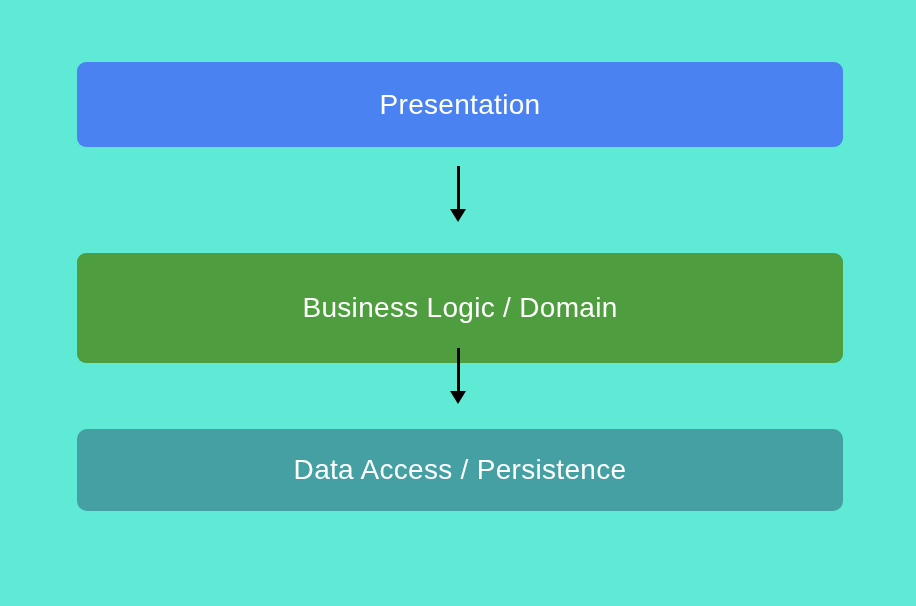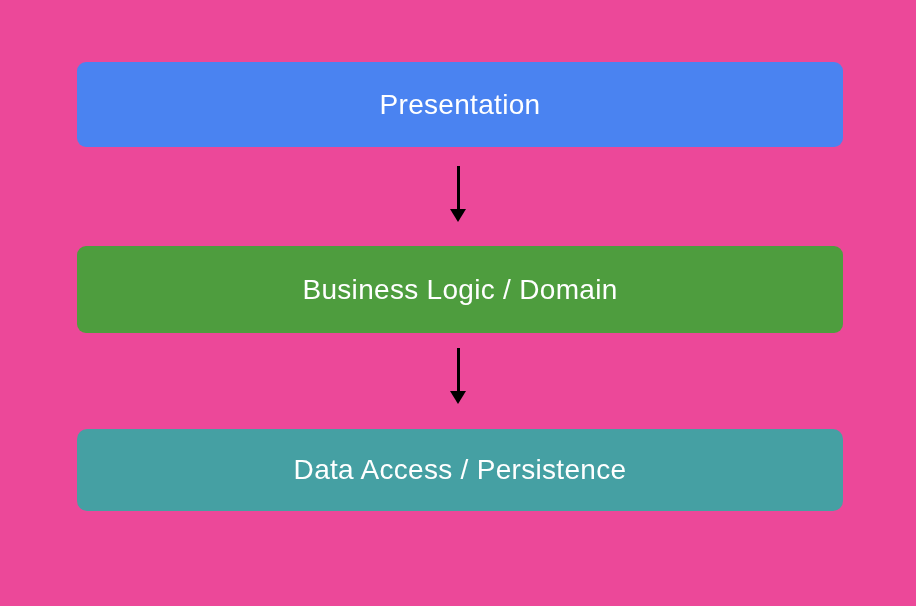--- a/index.html
+++ b/index.html
@@ -5,41 +5,41 @@
   html, body {
     margin: 0;
     padding: 0;
     background: #ffffff;
     font-family: "Liberation Sans", sans-serif;
   }
   .canvas {
     position: relative;
     width: 916px;
     height: 606px;
-    background: #ec4899;
+    background: #5eead4;
     overflow: hidden;
   }
   .node {
     position: absolute;
     left: 77px;
     width: 766px;
     height: 85px;
     border-radius: 9px;
     display: flex;
     align-items: center;
     justify-content: center;
   }
   .node-label {
     color: #ffffff;
     font-size: 28px;
     font-weight: 400;
     letter-spacing: 0.3px;
   }
   .node-presentation { top: 62px; }
-  .node-business    { top: 246px; height: 87px; }
+  .node-business    { top: 253px; height: 110px; }
   .node-data        { top: 429px; height: 82px; }
 
   .arrow {
     position: absolute;
     left: 449px;
     width: 18px;
     display: flex;
     flex-direction: column;
     align-items: center;
   }

